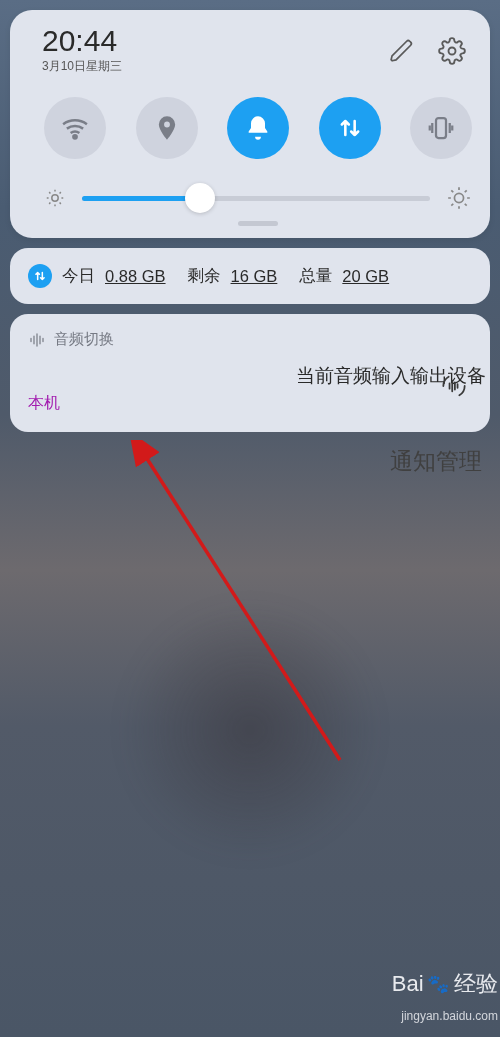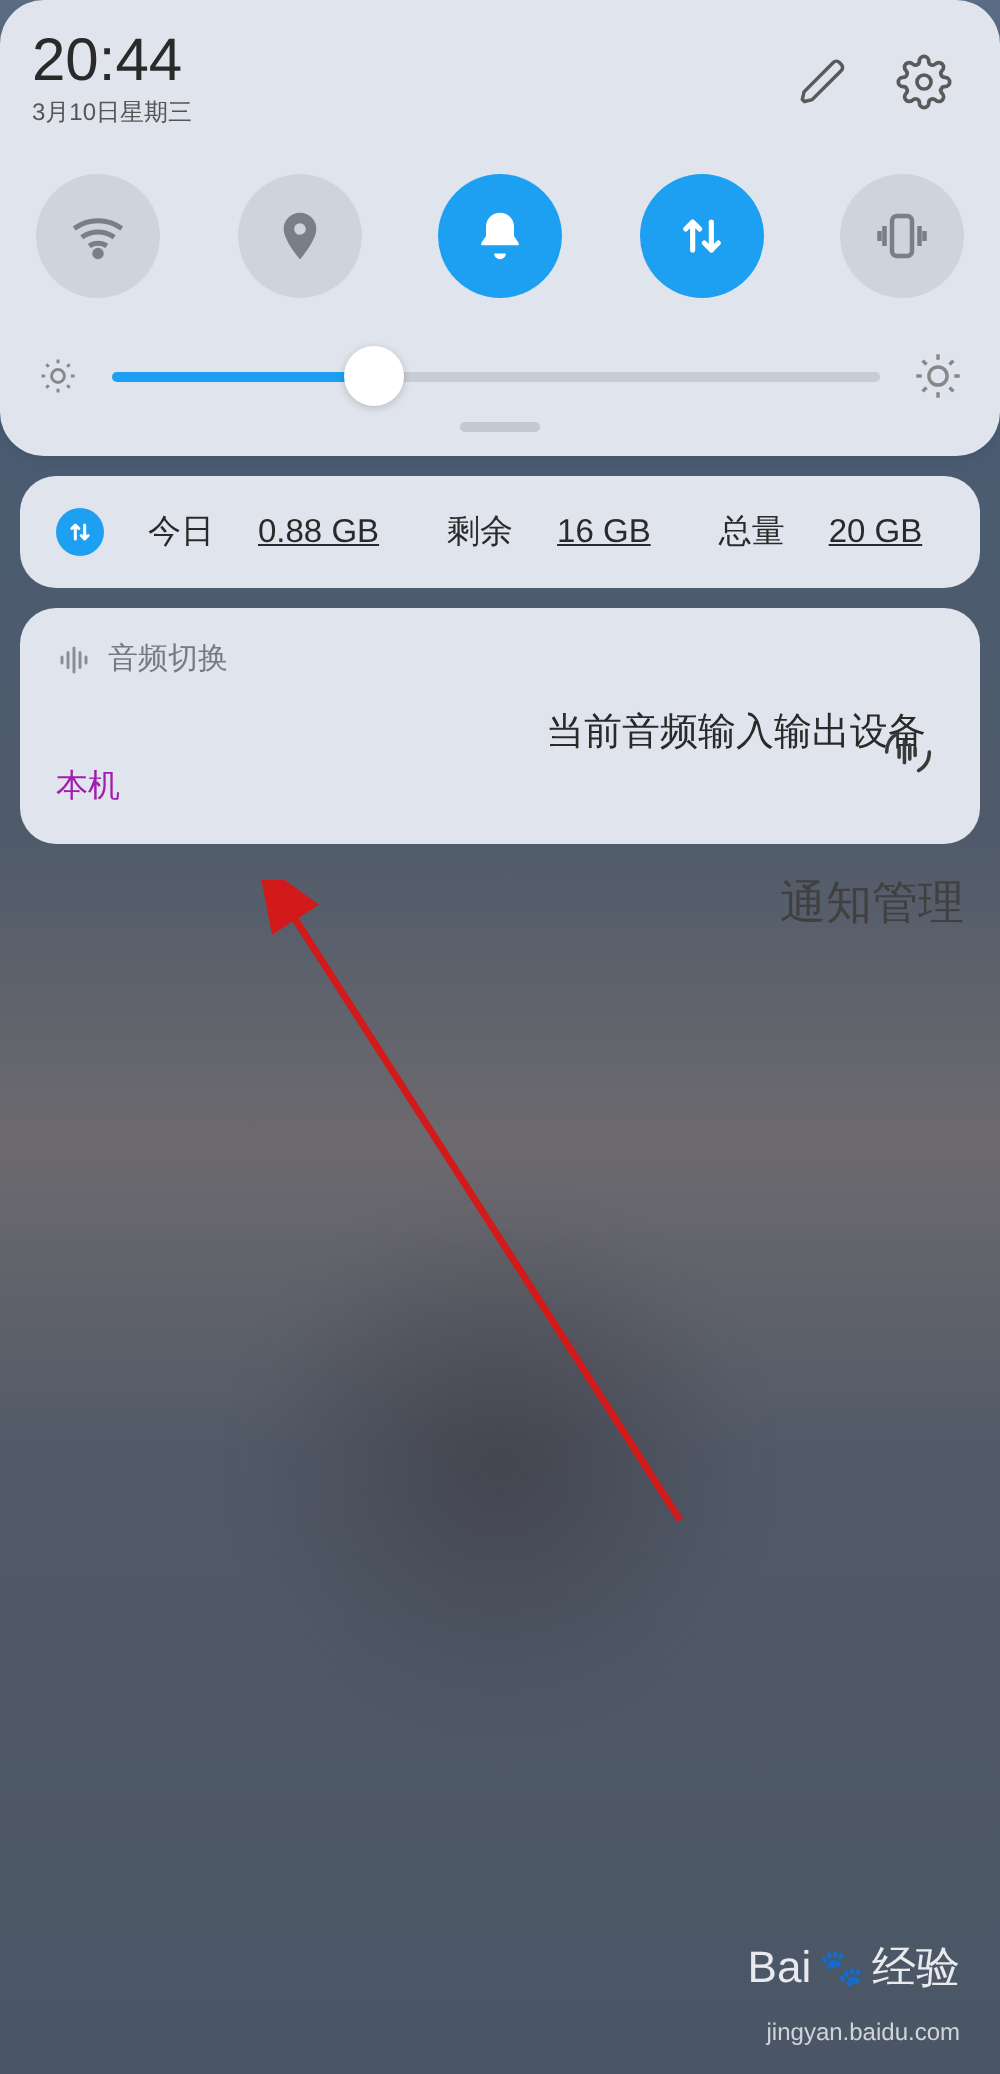--- a/index.html
+++ b/index.html
@@ -14,21 +14,22 @@
       position: absolute;
       width: 260px; height: 260px;
       border-radius: 50%;
       background: radial-gradient(circle, rgba(50,45,50,0.45), rgba(50,45,50,0) 70%);
       top: 600px; left: 120px;
       filter: blur(10px);
     }
     .panel {
       background: #e0e4ed;
       border-radius: 22px;
-      padding: 16px 16px 12px 16px;
+      margin: 10px;
+      padding: 16px 16px 12px 32px;
       box-shadow: 0 2px 6px rgba(0,0,0,0.08);
     }
     .qs-header { display: flex; align-items: center; }
     .time-block { flex: 1; }
     .time { font-size: 30px; font-weight: 400; color: #2a2a2a; line-height: 1; }
     .date { font-size: 12px; color: #555; margin-top: 2px; }
     .icon-btn {
       width: 44px; height: 44px;
       display: flex; align-items: center; justify-content: center;
       border-radius: 50%;
@@ -57,34 +58,34 @@
       background: #fff; box-shadow: 0 1px 4px rgba(0,0,0,0.18);
     }
     .handle-bar { width: 40px; height: 5px; background: #c4c8d2; border-radius: 3px; margin: 10px auto 0; }
     .data-card {
       background: #e0e4ed;
       border-radius: 18px;
       margin: 10px;
       padding: 16px 18px;
       display: flex; align-items: center;
       font-size: 16.5px; color: #2a2a2a;
-      gap: 22px;
+      gap: 10px;
     }
     .data-icon {
       width: 24px; height: 24px; border-radius: 50%;
       background: #1da0f2; color: #fff;
       display: flex; align-items: center; justify-content: center;
       font-size: 12px; flex-shrink: 0;
     }
     .bold { font-weight: 500; text-decoration: underline; }
     .notif-card {
       background: #e0e4ed;
       border-radius: 18px;
       margin: 10px;
-      padding: 16px 27px 18px 18px;
+      padding: 16px 4px 18px 18px;
       position: relative;
     }
     .notif-header { display: flex; align-items: center; gap: 8px; font-size: 15px; color: #767a84; }
     .notif-title { font-size: 19px; color: #2a2a2a; margin-top: 14px; text-align: right; }
     .notif-sub { font-size: 16px; color: #a21caf; margin-top: 4px; }
     .notif-action {
       position: absolute; right: 18px; top: 54px;
       width: 36px; height: 36px;
       display: flex; align-items: center; justify-content: center;
     }
@@ -94,21 +95,21 @@
       font-size: 23px;
       margin: 14px 18px 0 0;
     }
     .arrow {
       position: absolute;
       top: 440px; left: 130px;
       pointer-events: none;
     }
     .watermark {
       position: absolute;
-      right: 20px; bottom: 14px;
+      right: 2px; bottom: 14px;
       color: #e8eaee;
       text-align: right;
     }
     .watermark .brand { font-size: 22px; font-weight: 500; display: flex; align-items: center; gap: 4px; justify-content: flex-end; }
     .watermark .url { font-size: 12px; opacity: 0.85; margin-top: 10px; }
     .paw { font-size: 18px; }
     svg { display: block; }
   </style>
 </head>
 <body>

